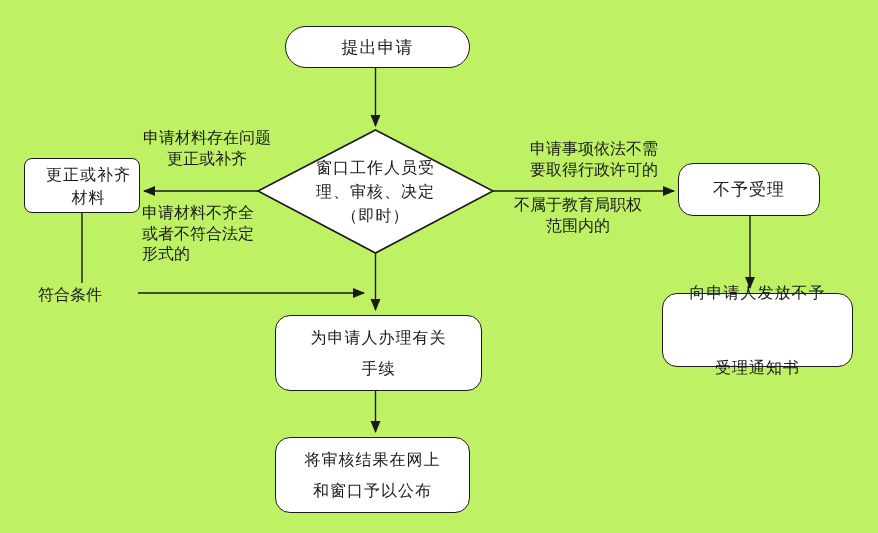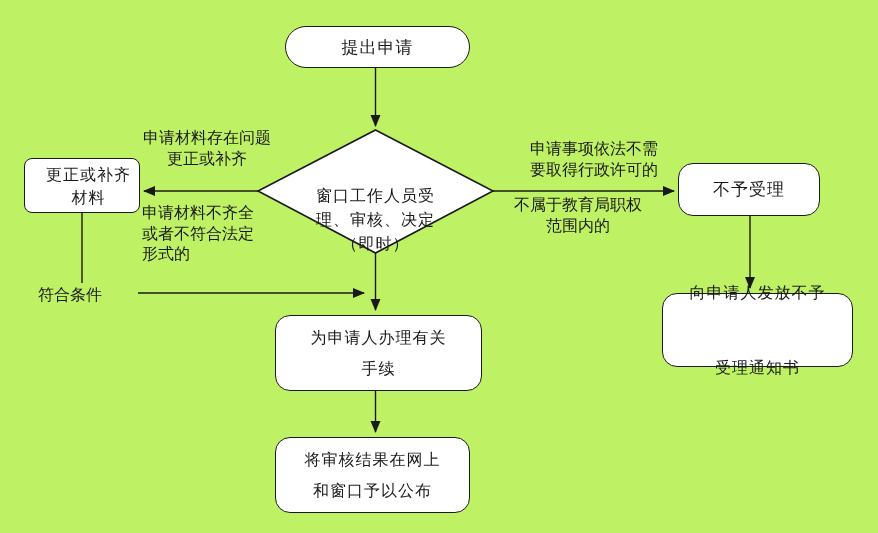--- a/index.html
+++ b/index.html
@@ -87,21 +87,21 @@
 
     <line x1="750" y1="216" x2="750" y2="288" stroke="#1a1a1a" stroke-width="1.4" marker-end="url(#arrow)"></line>
 
     <line x1="375.5" y1="391" x2="375.5" y2="432" stroke="#1a1a1a" stroke-width="1.4" marker-end="url(#arrow)"></line>
   </svg>
 
   <div class="node stadium" style="left:285px; top:26px; width:185px; height:42px;">
     <span>提出申请</span>
   </div>
 
-  <div class="decision-label" style="left:283px; top:156px; width:185px;margin-top:28px;">
+  <div class="decision-label" style="left:283px; top:156px; width:185px;">
     <div>窗口工作人员受</div>
     <div>理、审核、决定</div>
     <div>（即时）</div>
   </div>
 
   <div class="node rect" style="left:24px; top:158px; width:116px; height:55px;">
     <div>更正或补齐</div>
     <div>材料</div>
   </div>
 

